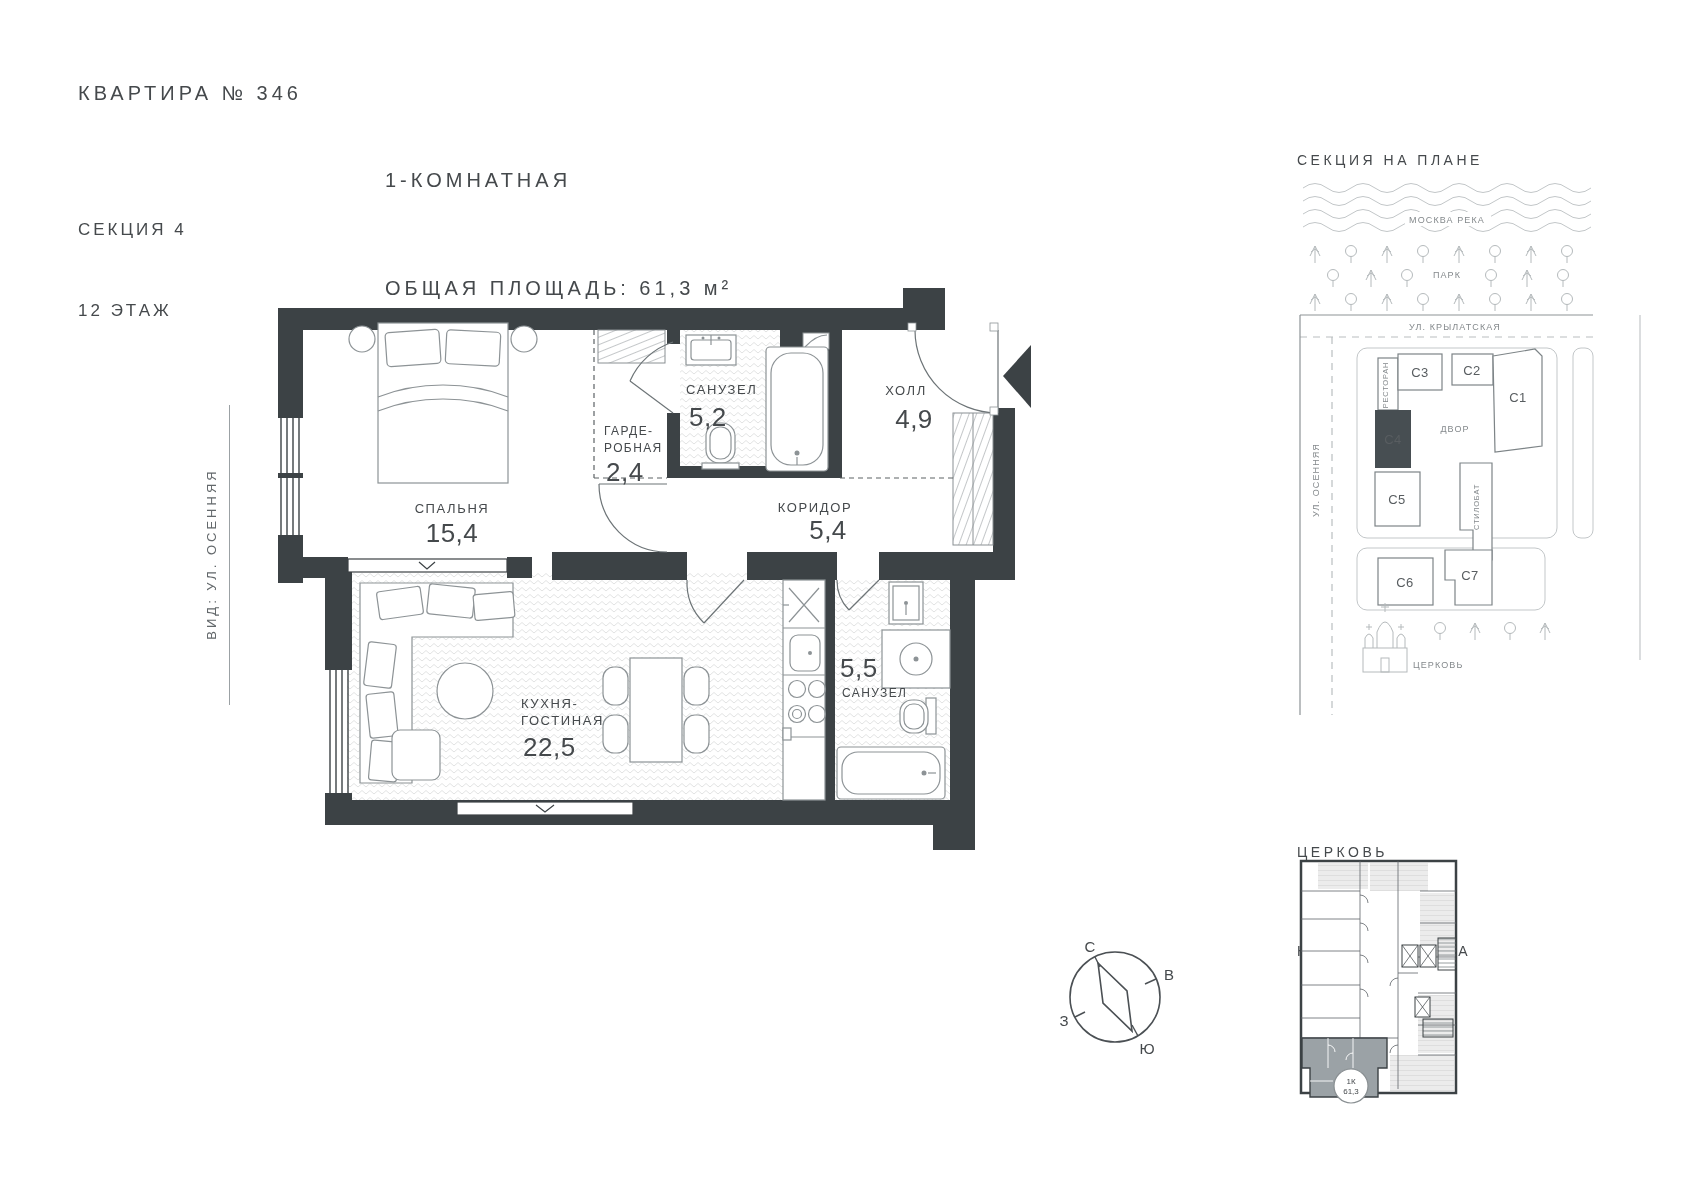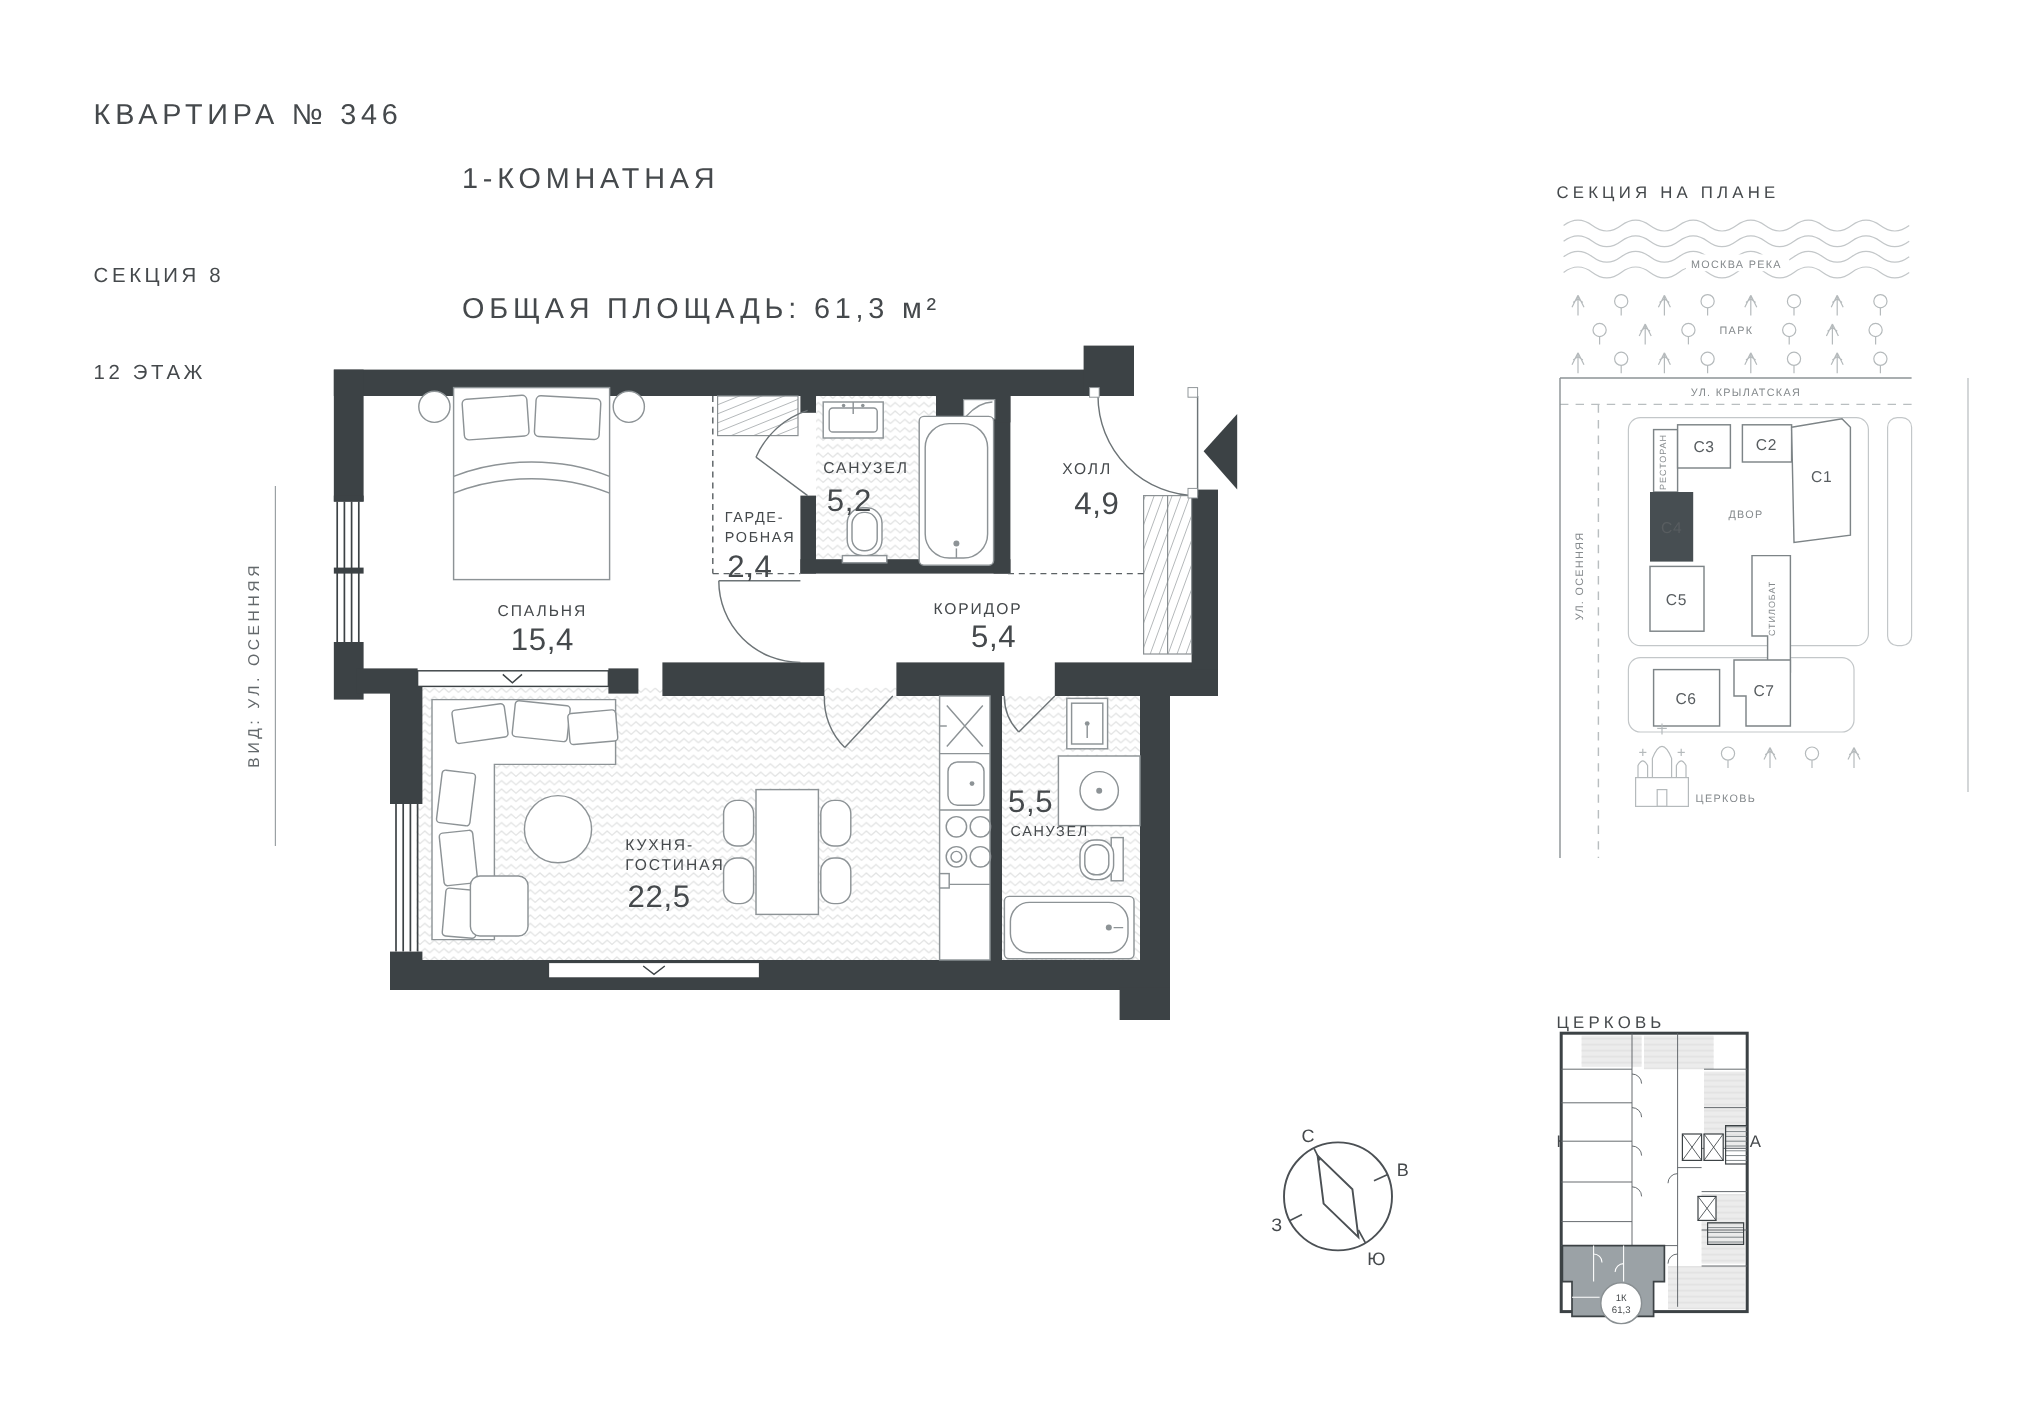--- a/index.html
+++ b/index.html
@@ -1,19 +1,19 @@
 <!DOCTYPE html>
 <html><head>
 <meta charset="utf-8">
 <style>
   html,body{margin:0;padding:0;background:#fff;}
   body{width:1683px;height:1190px;position:relative;overflow:hidden;
        font-family:"Liberation Sans","DejaVu Sans",sans-serif;color:#45494c;}
   .abs{position:absolute;}
-  .hdr{font-size:24px;letter-spacing:4px;white-space:pre;color:#45494c;}
+  .hdr{font-size:20px;letter-spacing:4px;white-space:pre;color:#45494c;}
   .hdr2{font-size:17px;letter-spacing:3px;line-height:27px;white-space:pre;}
   .hdrline{line-height:36px;}
   .rtitle{font-size:14px;letter-spacing:3.5px;line-height:33px;white-space:pre;}
   .viewlabel{font-size:13px;letter-spacing:3px;color:#63686b;text-align:center;}
   svg text{font-family:"Liberation Sans","DejaVu Sans",sans-serif;fill:#45494c;}
   .room-name{font-size:13px;letter-spacing:1.6px;}
   .room-name-s{font-size:12px;letter-spacing:1.4px;}
   .room-area{font-size:26px;letter-spacing:0.5px;}
   .w{fill:#3c4245;}
   .f{fill:#ffffff;stroke:#8d9396;stroke-width:1.2;}
@@ -26,26 +26,26 @@
   .m-bld{fill:#fff;stroke:#7d8487;stroke-width:1.2;}
   .m-thin{stroke:#c3c7c9;fill:none;stroke-width:1;}
   .m-tree{stroke:#b5babc;fill:none;stroke-width:1;}
   .mini-line{stroke:#60656a;stroke-width:0.8;fill:none;}
   .mini-gray{fill:#ececec;}
 </style>
 </head>
 <body>
 
 <div class="abs hdr" style="left:78px;top:82px;">КВАРТИРА № 346</div>
-<div class="abs hdr hdrline" style="left:385px;top:60px;">
+<div class="abs hdr hdrline" style="left:385px;top:90px;">
   <div>1-КОМНАТНАЯ</div>
   <div>ОБЩАЯ ПЛОЩАДЬ: 61,3 м²</div>
 </div>
 <div class="abs hdr2" style="left:78px;top:162px;">
-  <div>СЕКЦИЯ 8</div>
+  <div>СЕКЦИЯ 4</div>
   <div>12 ЭТАЖ</div>
 </div>
 
 <div class="abs" style="left:229px;top:405px;width:1px;height:300px;background:#9ba1a4;"></div>
 <div class="abs viewlabel" style="left:63px;top:545px;width:300px;height:18px;transform:rotate(-90deg);">ВИД: УЛ. ОСЕННЯЯ</div>
 
 <svg class="abs" style="left:278px;top:285px;" width="770" height="580" viewBox="0 0 770 580">
   <defs>
     <pattern id="zig" width="16" height="7" patternUnits="userSpaceOnUse">
       <path d="M0,5 L4,1.5 L8,5 L12,1.5 L16,5" stroke="#e2e3e3" fill="none" stroke-width="1"></path>

